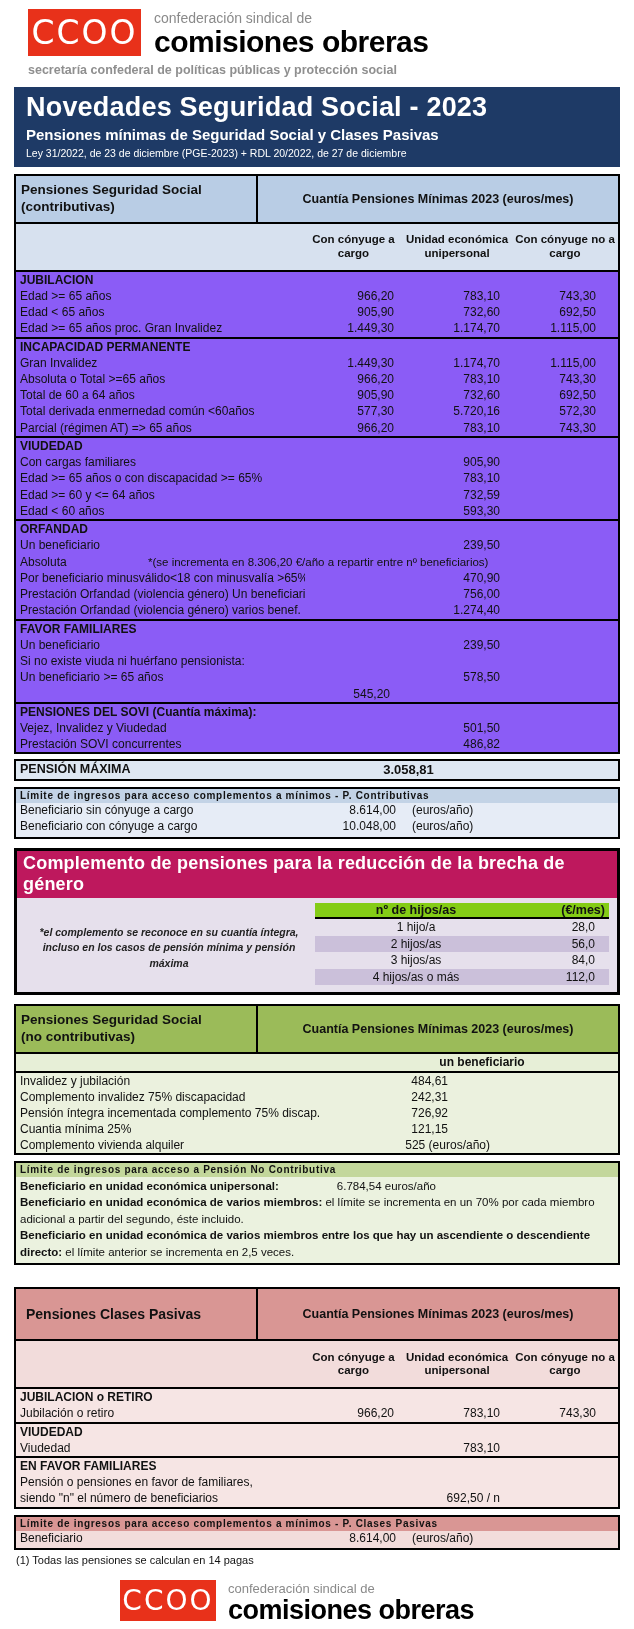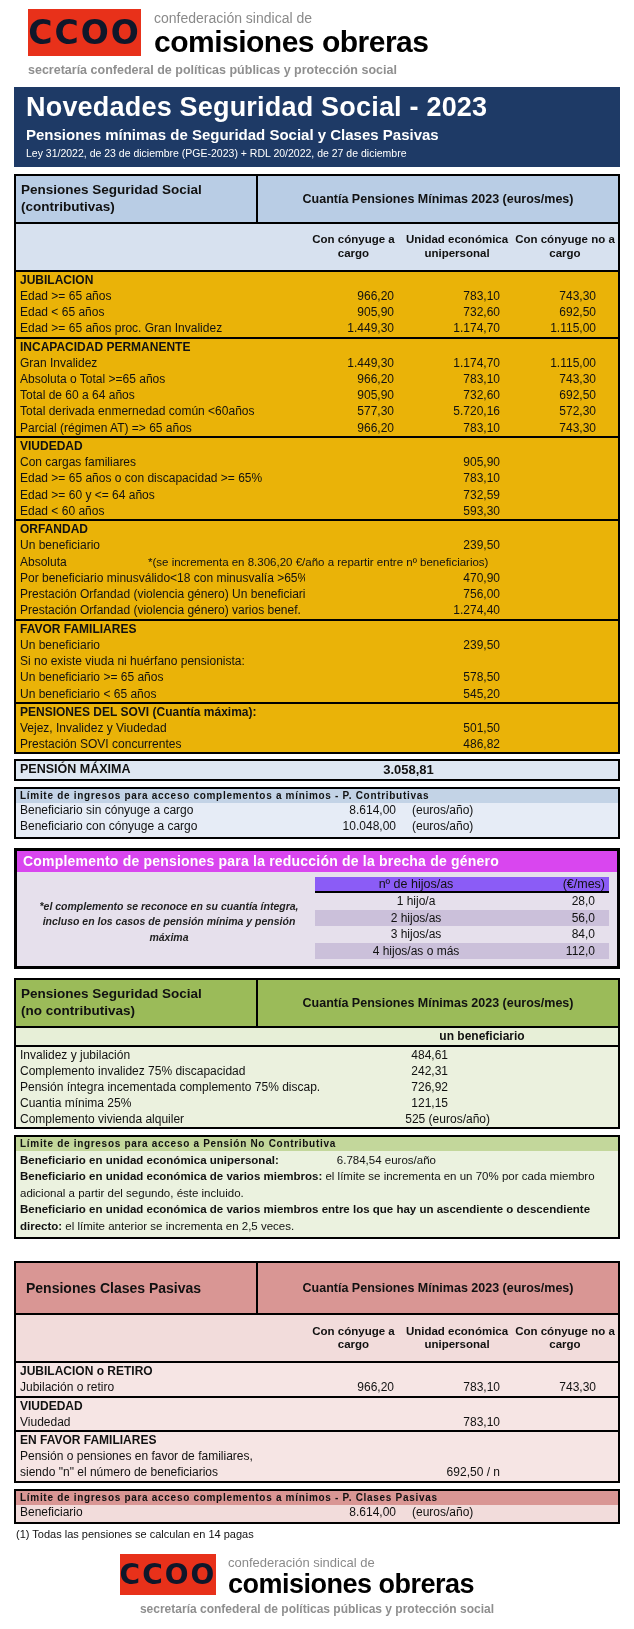--- a/index.html
+++ b/index.html
@@ -3,22 +3,22 @@
 <meta charset="utf-8">
 <style>
   * { box-sizing: border-box; margin:0; padding:0; }
   html,body { background:#fff; }
   body { width:634px; font-family:"Liberation Sans", sans-serif; color:#111; }
   .page { width:634px; min-height:1629px; position:relative; overflow:hidden; }
 
   
   .brand { padding:9px 0 0 28px; }
   .brand-row { display:flex; align-items:flex-start; gap:13px; }
-  .logo { width:113px; height:47px; background:#E8311A; color:#0f172a; display:flex; align-items:center; justify-content:center;
-          font-weight:700; font-size:33px; letter-spacing:2px; font-family:"DejaVu Sans", sans-serif; }
+  .logo { width:113px; height:47px; background:#E8311A; color:#ffffff; display:flex; align-items:center; justify-content:center;
+          font-weight:400; font-size:33px; letter-spacing:2px; font-family:"DejaVu Sans", sans-serif; }
   .logo-sm { width:96px; height:41px; font-size:28px; }
   .brand-small { color:#8a8a8a; font-size:14px; line-height:1.1; margin-top:2px; }
   .brand-big { color:#000; font-size:30px; font-weight:bold; letter-spacing:-0.5px; line-height:1.05; }
   .brand-sub { color:#8f8f8f; font-weight:bold; font-size:12.5px; margin-top:5px; }
 
   
   .banner { margin:10px 14px 7px 14px; background:#1E3A66; color:#fff; padding:5px 12px 8px 12px; }
   .banner-title { font-size:27px; font-weight:bold; letter-spacing:0.2px; }
   .banner-subtitle { font-size:15px; font-weight:bold; margin-top:3px; }
   .banner-law { font-size:10.5px; margin-top:4px; }
@@ -38,44 +38,44 @@
   .drow .lbl { padding-left:4px; white-space:nowrap; overflow:hidden; }
   .drow .num { text-align:right; white-space:nowrap; }
   .drow .n1 { padding-right:8px; } .drow .n2 { padding-right:12px; } .drow .n3 { padding-right:22px; }
   .drow-note { display:grid; grid-template-columns:130px 1fr; font-size:12px; line-height:16.3px; }
   .drow-note .lbl { padding-left:4px; }
   .drow-note .note { font-size:11.5px; padding-left:2px; white-space:nowrap; overflow:hidden; }
 
   
   .blue .tbl-head { background:#B9CDE5; }
   .blue .colhead { background:#D7E1EF; }
-  .blue .tbl-body { background:#eab308; }
+  .blue .tbl-body { background:#8b5cf6; }
 
   
   .pmax { margin:5px 14px 0 14px; border:2px solid #000; background:#DEE7F2; display:grid;
           grid-template-columns:289px 207px auto; font-weight:bold; padding:1px 0 2px 0; }
   .pmax .plabel { font-size:12.5px; padding-left:4px; }
   .pmax .pvalue { font-size:13px; text-align:center; }
 
   
   .limbox { margin:6px 14px 0 14px; border:2px solid #000; }
   .lhead { font-weight:bold; font-size:10px; letter-spacing:0.7px; padding:1px 4px 2px 4px; }
   .lrow { display:grid; grid-template-columns:290px 90px auto; font-size:12px; line-height:15.8px; }
   .lrow .llbl { padding-left:4px; }
   .lrow .lval { text-align:right; }
   .lrow .lunit { padding-left:16px; }
   .limblue .lhead { background:#C3D3E6; }
   .limblue .lbody { background:#E6ECF6; padding-bottom:2px; }
 
   
   .brecha { margin:9px 14px 0 14px; border:3px solid #000; }
-  .brecha-head { background:#d946ef; color:#fff; font-weight:bold; font-size:14px; padding:2px 6px 3px 6px; letter-spacing:0.2px; }
+  .brecha-head { background:#be185d; color:#fff; font-weight:bold; font-size:18px; padding:2px 6px 3px 6px; letter-spacing:0.2px; }
   .brecha-body { background:#E6E0EC; display:grid; grid-template-columns:292px 1fr; padding:5px 8px 7px 6px; }
   .brecha-note { font-style:italic; font-size:10.5px; text-align:center; line-height:1.45; padding:22px 6px 0 6px; color:#222;font-weight:bold; }
-  .bt-head { display:grid; grid-template-columns:1fr 92px; background:#8b5cf6; font-weight:normal; font-size:12.5px;
+  .bt-head { display:grid; grid-template-columns:1fr 92px; background:#84cc16; font-weight:bold; font-size:12.5px;
              border-bottom:2px solid #000; }
   .bt-head .c1 { text-align:center; } .bt-head .c2 { text-align:right; padding-right:4px; }
   .bt-row { display:grid; grid-template-columns:1fr 92px; font-size:12px; line-height:16.5px; }
   .bt-row .c1 { text-align:center; } .bt-row .c2 { text-align:right; padding-right:14px; }
   .bt-row.alt { background:#CBC0DA; }
 
   
   .green .tbl-head { background:#9BBB59; }
   .green .tbl-body { background:#EBF1DE; }
   .g-sub { display:grid; grid-template-columns:330px 1fr; background:#E7EFD7; border-bottom:2px solid #000; }
@@ -272,21 +272,20 @@
             <div class="num n2"></div>
             <div class="num n3"></div>
           </div>
           <div class="drow">
             <div class="lbl">Un beneficiario &gt;= 65 años</div>
             <div class="num n1"></div>
             <div class="num n2">578,50</div>
             <div class="num n3"></div>
           </div>
           <div class="drow">
-            <div class="lbl">Un beneficiario &lt; 65 años</div>
             <div class="num n1"></div>
             <div class="num n2">545,20</div>
             <div class="num n3"></div>
           </div>
         </div>
         <div class="sec sec-bt">
           <div class="sec-name">PENSIONES DEL SOVI (Cuantía máxima):</div>
           <div class="drow">
             <div class="lbl">Vejez, Invalidez y Viudedad</div>
             <div class="num n1"></div>

